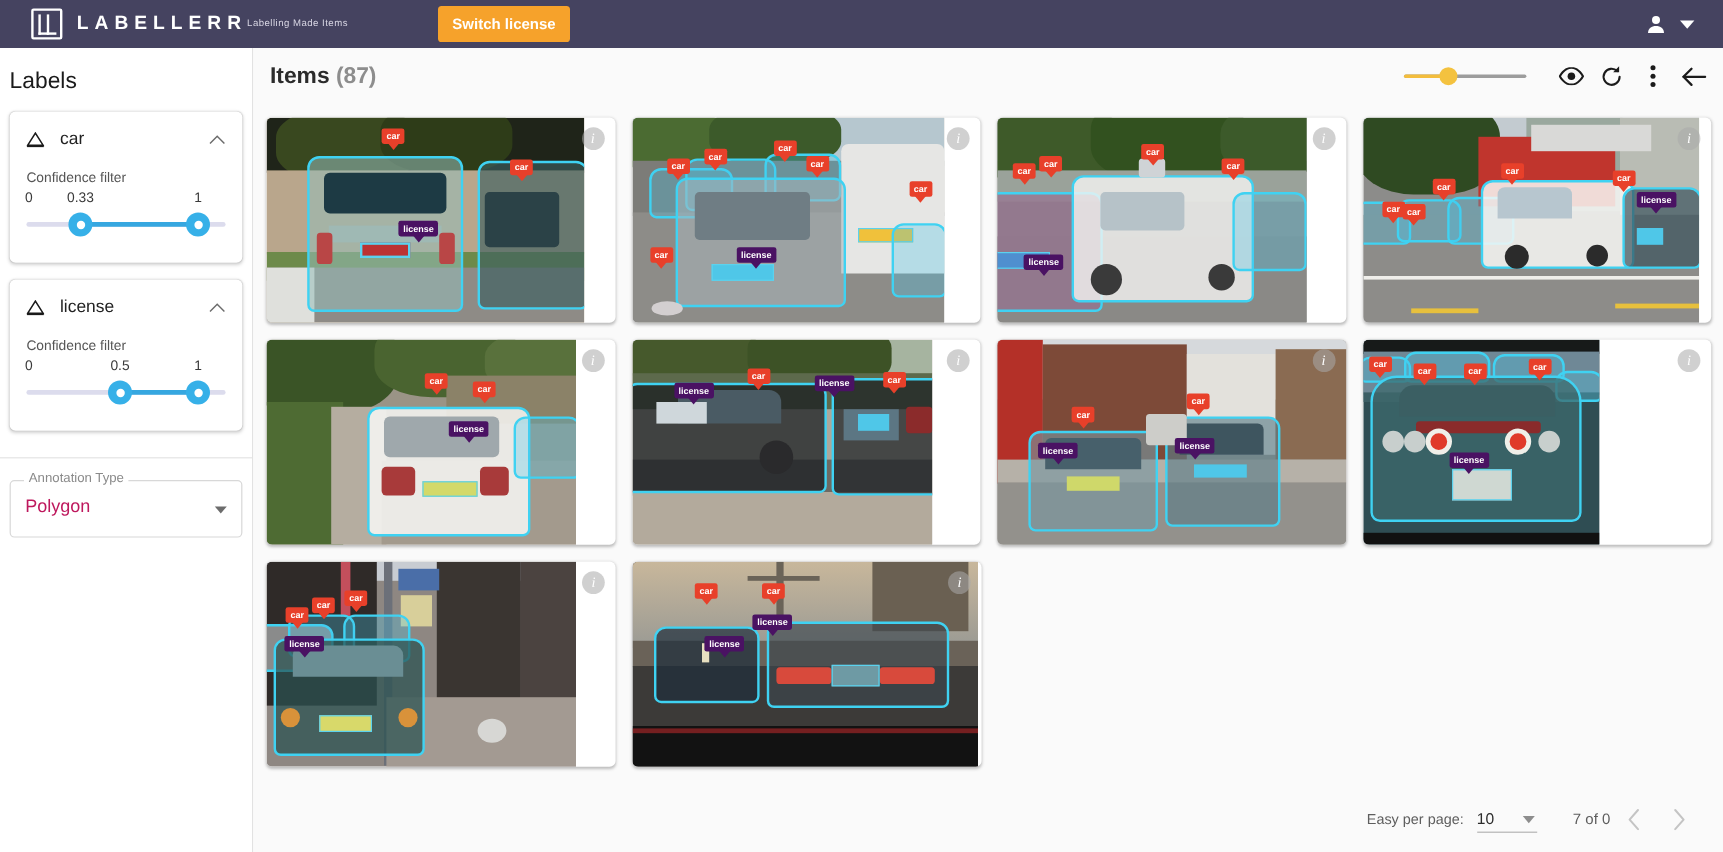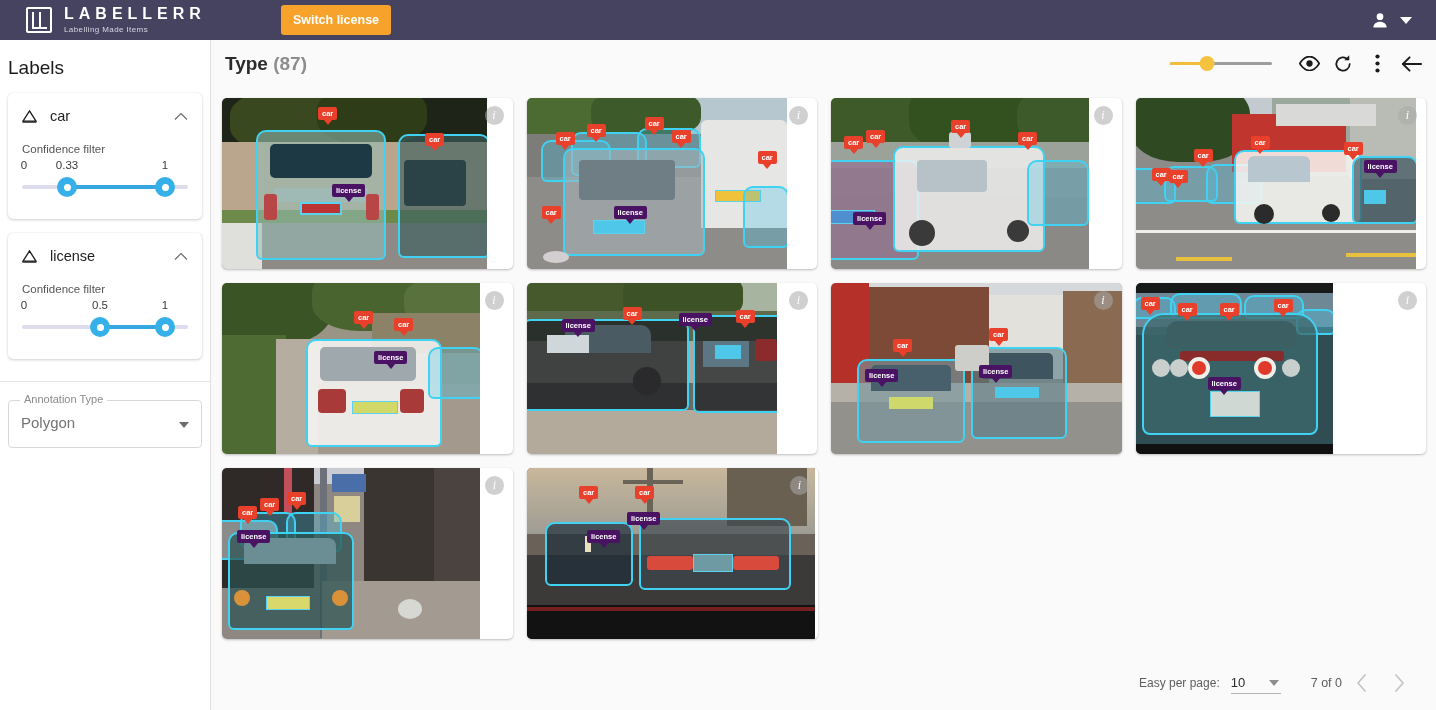--- a/index.html
+++ b/index.html
@@ -29,21 +29,21 @@
   .brand-mark::before {
     content: ""; position: absolute;
     left: 4px; top: 3px; width: 6px; height: 15px;
     border-left: 2px solid #fff; border-bottom: 2px solid #fff;
   }
   .brand-mark::after {
     content: ""; position: absolute;
     left: 11px; top: 3px; width: 6px; height: 15px;
     border-left: 2px solid #fff; border-bottom: 2px solid #fff;
   }
-  .brand-text { display: flex; flex-direction: column; justify-content: space-between; }
+  .brand-text { display: flex; flex-direction: row; justify-content: space-between; }
   .brand-name {
     color: #ffffff; font-size: 16px; font-weight: 700;
     letter-spacing: 5px; line-height: 16px;
   }
   .brand-tag {
     color: #d9d7e4; font-size: 8px; letter-spacing: .4px;
     line-height: 11px; margin-top: 2px;
   }
   .switch-btn {
     margin-left: 75px;
@@ -135,21 +135,21 @@
     position: relative;
     background: #fff;
   }
   .annot-legend {
     position: absolute; top: -8px; left: 11px;
     background: #fff; padding: 0 4px;
     font-size: 11px; color: #8a8a8a;
   }
   .annot-value {
     position: absolute; left: 12px; top: 13px;
-    font-size: 15px; color: #737373;
+    font-size: 15px; color: #be185d;
   }
   .annot-caret {
     position: absolute; right: 12px; top: 21px;
     width: 0; height: 0;
     border-left: 5px solid transparent;
     border-right: 5px solid transparent;
     border-top: 6px solid #6c6c6c;
   }
 
   
@@ -364,21 +364,21 @@
     <div class="annot-legend">Annotation Type</div>
     <div class="annot-value">Polygon</div>
     <div class="annot-caret"></div>
   </div>
 </div>
 
 <div class="main">
 
   <div class="main-toolbar">
     <div class="files-title">
-      <span>Type</span>
+      <span>Items</span>
       <span class="files-count">(87)</span>
     </div>
     <div class="toolbar-right">
       <div class="zoom-slider">
         <div class="zoom-rail"></div>
         <div class="zoom-fill"></div>
         <div class="zoom-thumb"></div>
       </div>
       <div class="tb-icon">
         <svg width="21" height="15" viewBox="0 0 24 16">

